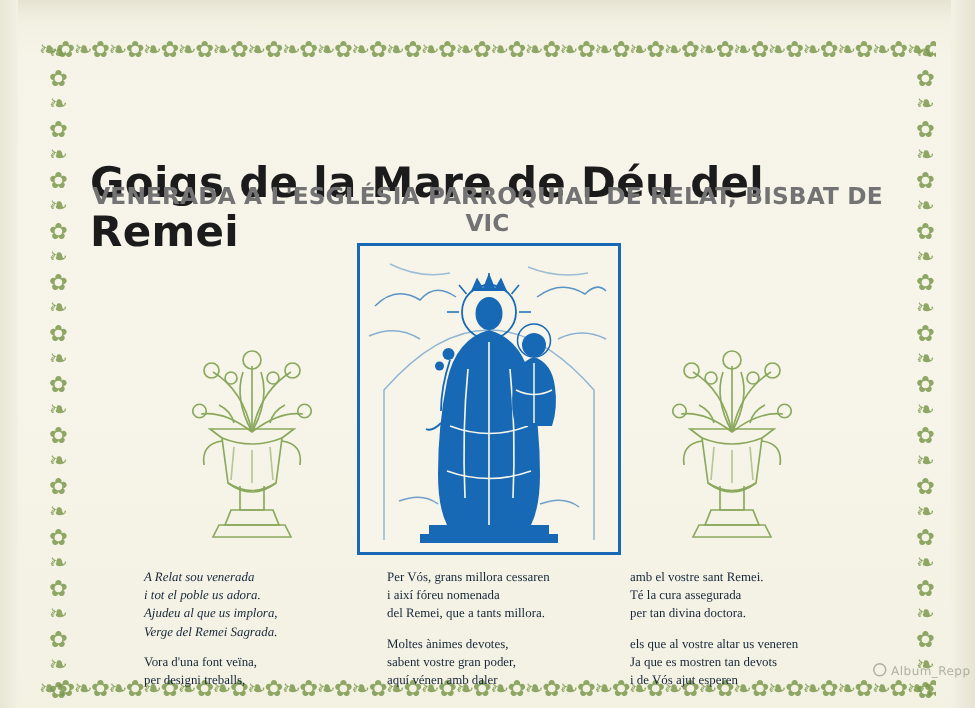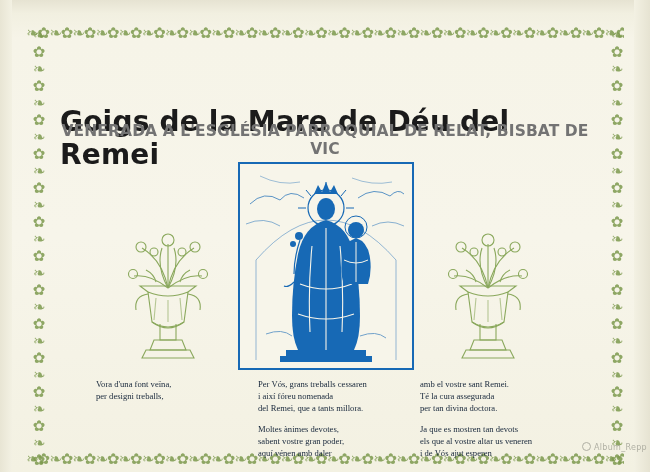--- a/index.html
+++ b/index.html
@@ -304,48 +304,54 @@
         <path d="M48 80 l-2 22" opacity=".6"></path>
         <path d="M60 82 l0 22" opacity=".6"></path>
         <path d="M72 80 l2 22" opacity=".6"></path>
       </g>
     </svg>
   </div>
 
   <div class="columns">
 
     <div class="col">
+      <div class="stanza ital">
+        <span class="ln">A Relat sou venerada</span>
+        <span class="ln">i tot el poble us adora.</span>
+        <span class="ln">Ajudeu al que us implora,</span>
+        <span class="ln">Verge del Remei Sagrada.</span>
+      </div>
       <div class="stanza">
         <span class="ln">Vora d'una font veïna,</span>
         <span class="ln">per designi treballs,</span>
       </div>
     </div>
 
     <div class="col">
       <div class="stanza">
-        <span class="ln">Per Vós, grans treballs cessaren</span>
+        <span class="ln">Per Vós, grans millora cessaren</span>
         <span class="ln">i així fóreu nomenada</span>
         <span class="ln">del Remei, que a tants millora.</span>
       </div>
       <div class="stanza">
         <span class="ln">Moltes ànimes devotes,</span>
         <span class="ln">sabent vostre gran poder,</span>
         <span class="ln">aquí vénen amb daler</span>
       </div>
     </div>
 
     <div class="col">
       <div class="stanza">
         <span class="ln">amb el vostre sant Remei.</span>
         <span class="ln">Té la cura assegurada</span>
         <span class="ln">per tan divina doctora.</span>
       </div>
       <div class="stanza">
+        <span class="ln">els que al vostre altar us veneren</span>
         <span class="ln">Ja que es mostren tan devots</span>
-        <span class="ln">els que al vostre altar us veneren</span>
         <span class="ln">i de Vós ajut esperen</span>
       </div>
     </div>
   </div>
 
   <div class="watermark">
     <span class="wm-dot"></span><span>Album_Repp</span>
   </div>
 </div>
 

